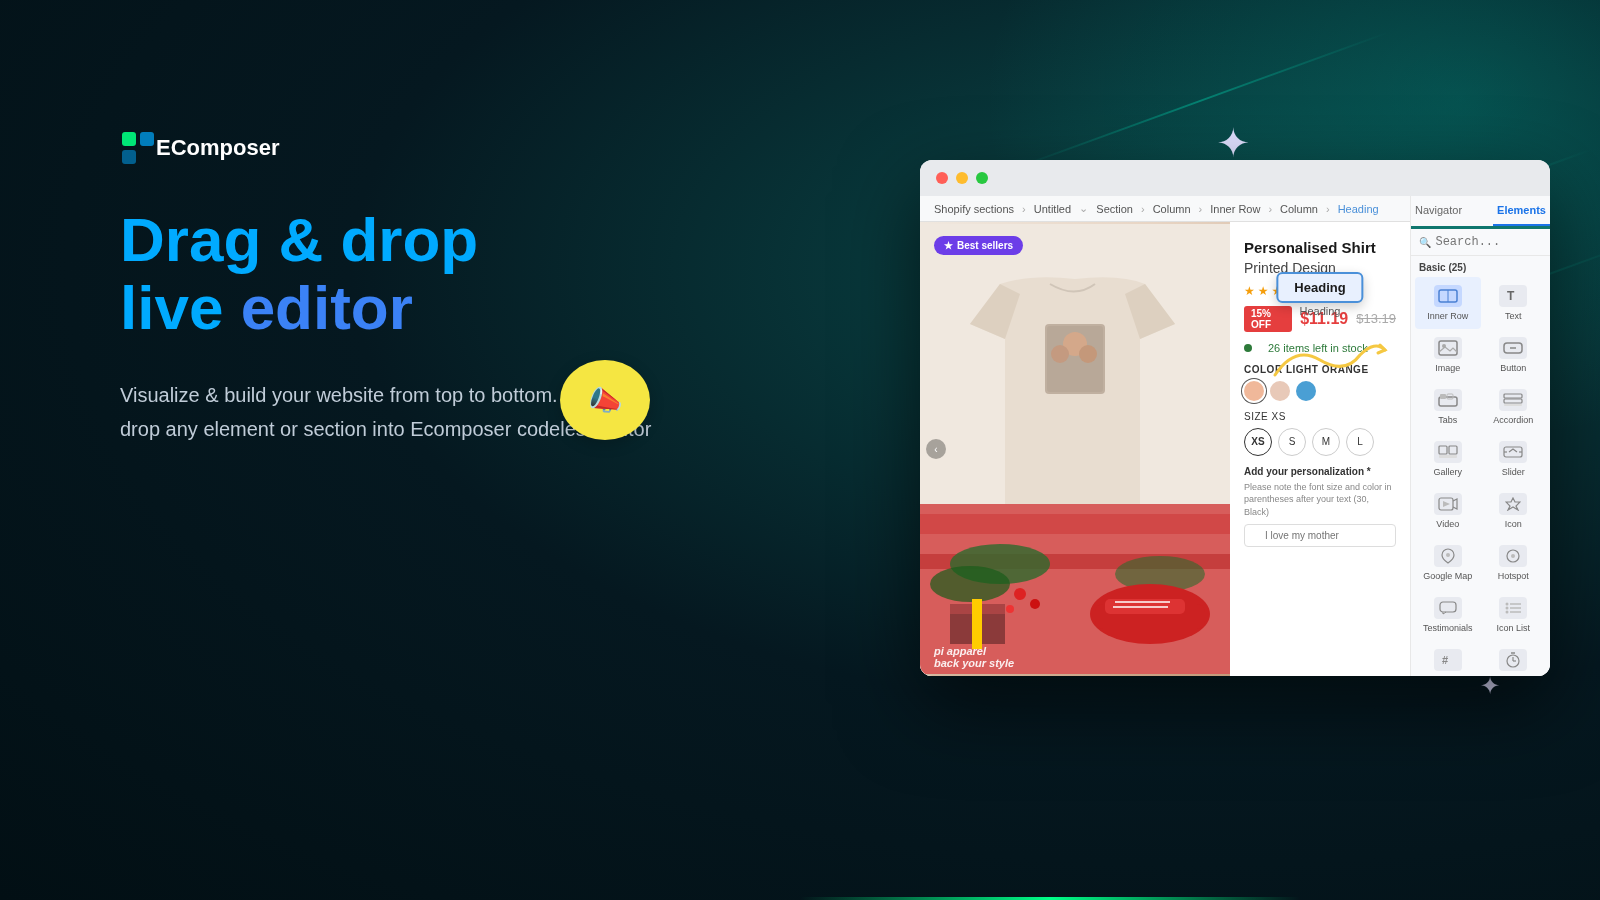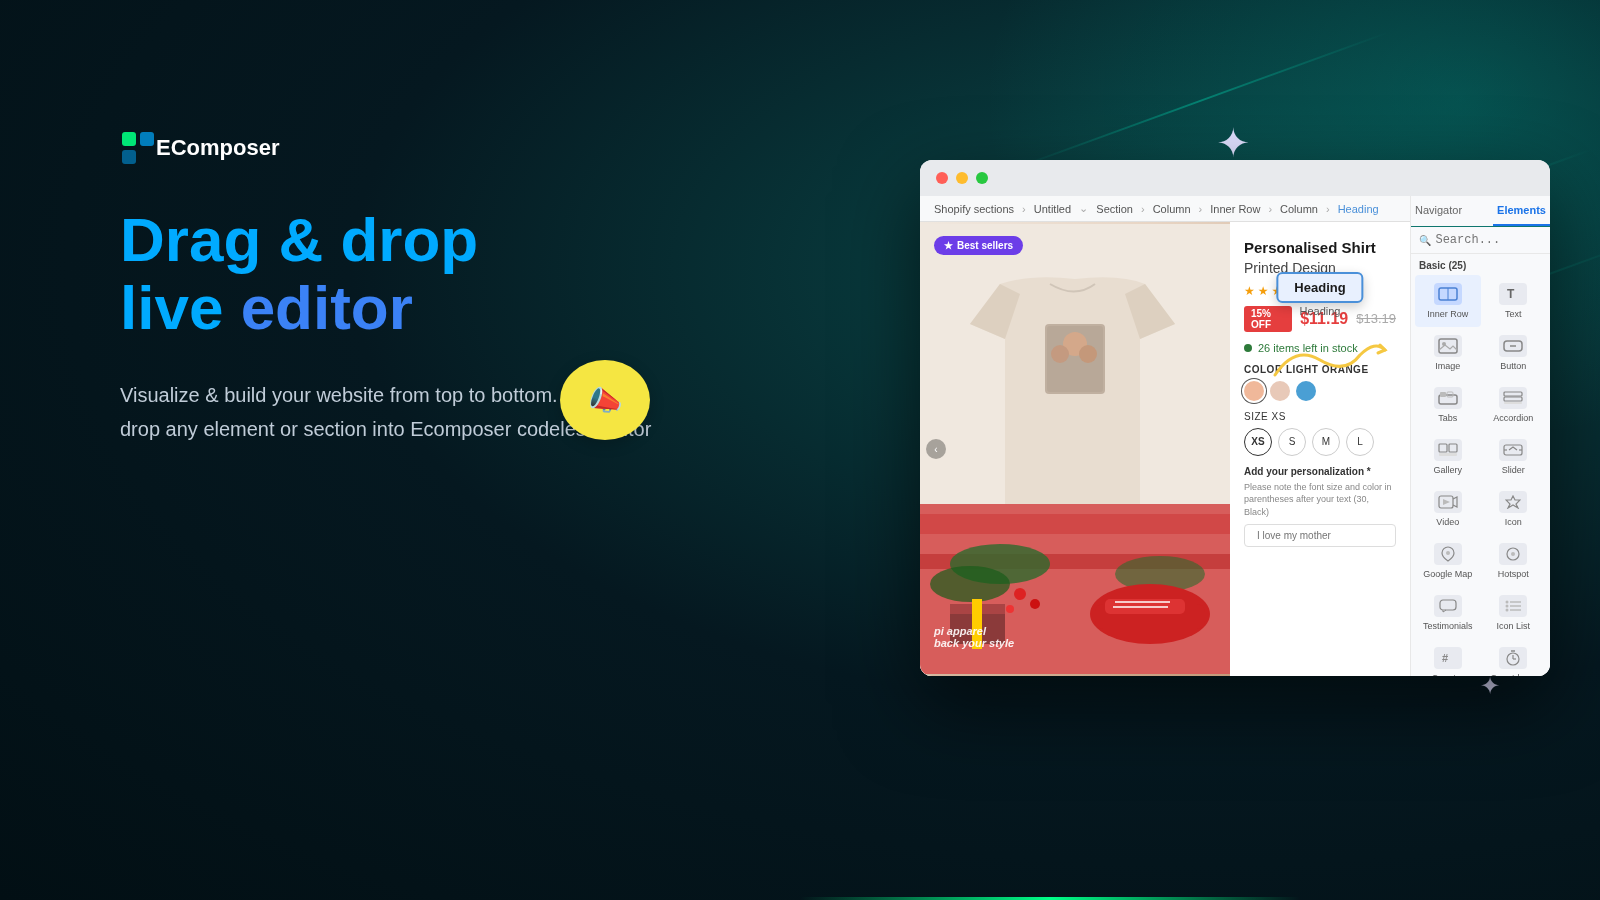--- a/index.html
+++ b/index.html
@@ -210,21 +210,21 @@
       background: linear-gradient(135deg, #f0e8df 0%, #e8d5c4 30%, #d4b8a0 60%, #c49a7a 100%);
       position: relative;
       display: flex;
       align-items: center;
       justify-content: center;
     }
 
     
     .brand-watermark {
       position: absolute;
-      bottom: 27px; left: 14px;
+      bottom: 7px; left: 14px;
       color: rgba(255,255,255,0.9);
       font-size: 11px;
       font-style: italic;
       font-weight: 600;
     }
 
     
     .nav-arrow-left {
       position: absolute;
       left: 6px; top: 50%;
@@ -294,21 +294,21 @@
     }
     .price-old {
       color: #aaa;
       font-size: 13px;
       text-decoration: line-through;
     }
 
     .stock-row {
       display: flex;
       align-items: center;
-      gap: 6px;
+      gap: 16px;
       margin-bottom: 10px;
       font-size: 11px;
       color: #2d7a3a;
     }
     .stock-dot {
       width: 8px; height: 8px;
       background: #2d7a3a;
       border-radius: 50%;
     }
 
@@ -373,39 +373,39 @@
     .personalization-note {
       font-size: 9px;
       color: #888;
       margin-bottom: 6px;
       line-height: 1.4;
     }
     .personalization-input {
       width: 100%;
       border: 1px solid #ddd;
       border-radius: 4px;
-      padding: 5px 12px;
+      padding: 5px 20px;
       font-size: 10px;
       color: #999;
       outline: none;
     }
 
     
     .right-panel {
       width: 140px;
       background: #f8f9fb;
       border-left: 1px solid #e8e8e8;
       display: flex;
       flex-direction: column;
       overflow: hidden;
     }
 
     .panel-tabs {
       display: flex;
-      border-bottom: 1px solid #0f766e;
+      border-bottom: 3px solid #0f766e;
       gap: 27px;
     }
     .panel-tab {
       flex: 1;
       padding: 8px 4px;
       font-size: 11px;
       text-align: center;
       cursor: pointer;
       color: #666;
       border-bottom: 2px solid transparent;

